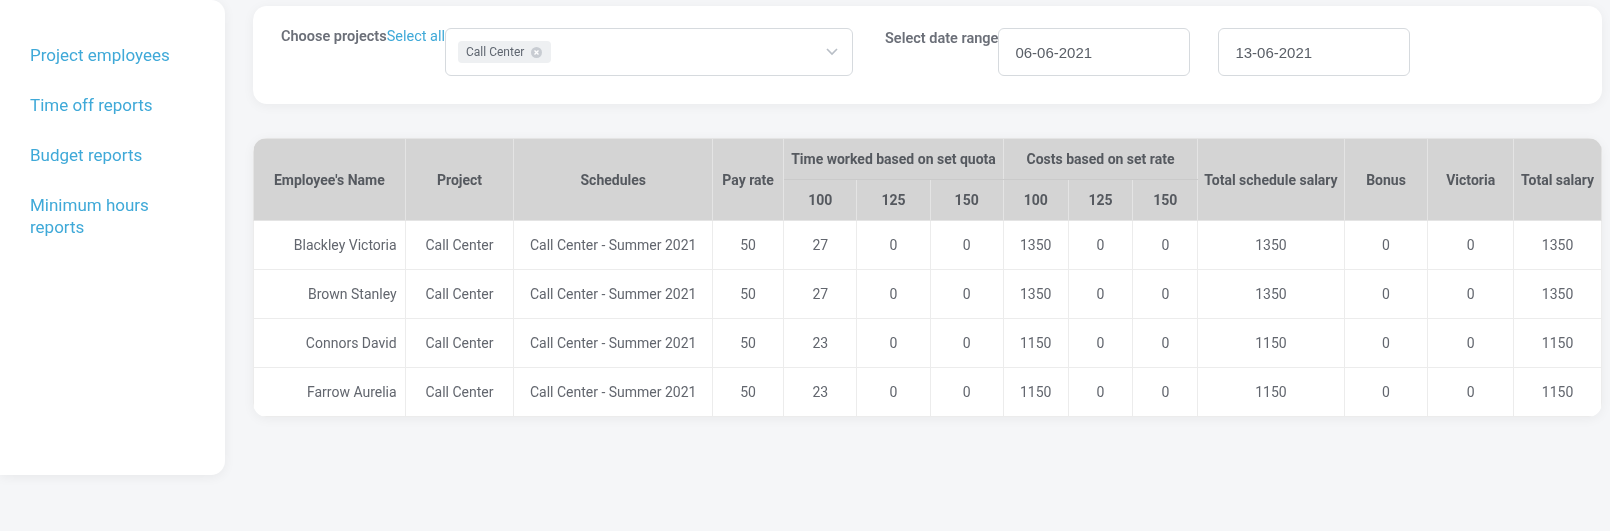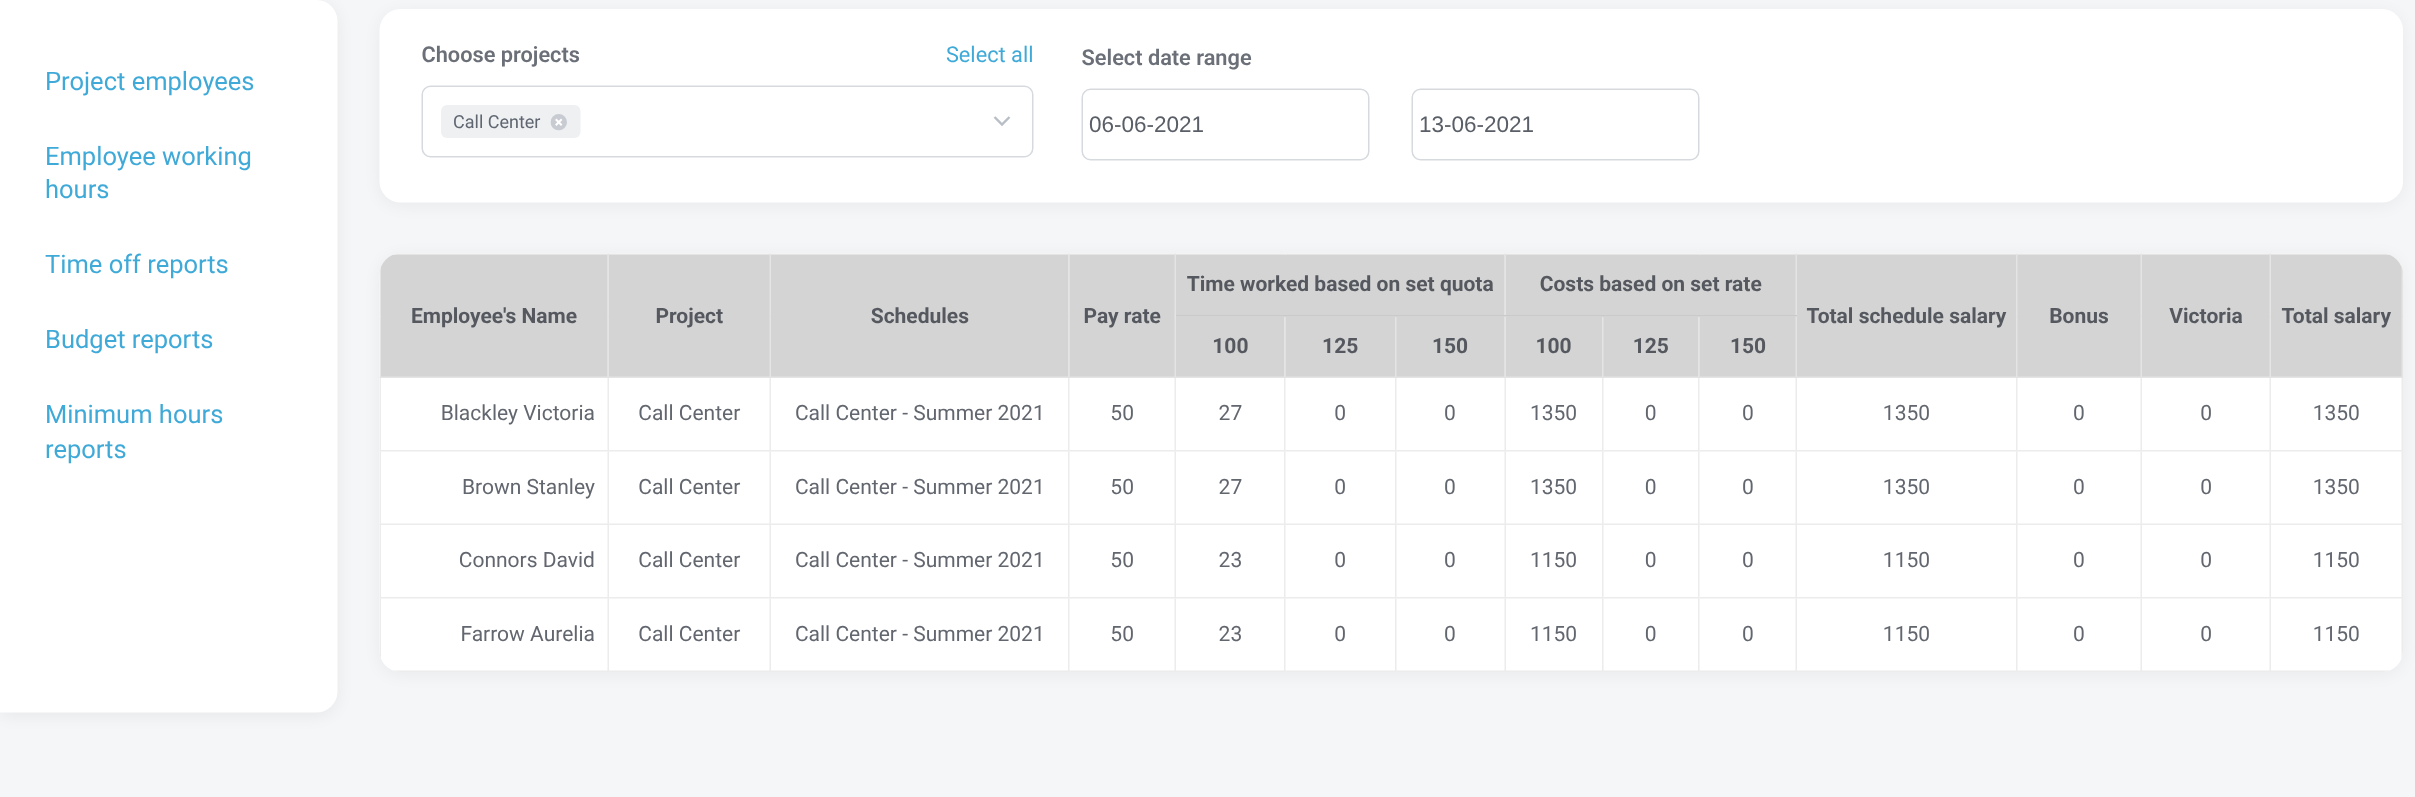--- a/index.html
+++ b/index.html
@@ -41,21 +41,21 @@
   .filters-card {
     background: #fff;
     border-radius: 14px;
     box-shadow: 0 2px 12px rgba(0,0,0,0.05);
     padding: 22px 28px 28px 28px;
     margin-right: 8px;
     margin-bottom: 34px;
     display: flex;
     gap: 32px;
   }
-  .filter-group { display: flex; flex-direction: column; }
+  .filter-group { display: flex; }
   .filter-header {
     display: flex;
     justify-content: space-between;
     align-items: baseline;
     margin-bottom: 12px;
   }
   .filter-label {
     color: #6b6f78;
     font-weight: 600;
     font-size: 14.5px;
@@ -98,21 +98,21 @@
     color: #b8bec6;
     font-size: 12px;
   }
   .date-label { margin-bottom: 12px; padding-top: 2px; }
   .date-inputs { display: flex; gap: 28px; }
   .date-input {
     width: 192px;
     height: 48px;
     border: 1px solid #d6dade;
     border-radius: 6px;
-    padding: 0 4px;
+    padding: 0 16px;
     font-size: 15px;
     color: #5a5f67;
     background: #fff;
     outline: none;
   }
   .table-card {
     background: #fff;
     border-radius: 14px;
     box-shadow: 0 2px 12px rgba(0,0,0,0.05);
     margin-right: 8px;
@@ -150,21 +150,20 @@
   col.c-total { width: 140px; }
   col.c-bonus { width: 80px; }
   col.c-pen { width: 82px; }
   col.c-salary { width: 84px; }
 </style>
 </head>
 <body>
 
 <div class="sidebar" id="sidebar">
     <div class="sidebar-item">Project employees</div>
-    <div class="sidebar-item">Employee working hours</div>
     <div class="sidebar-item">Time off reports</div>
     <div class="sidebar-item">Budget reports</div>
     <div class="sidebar-item">Minimum hours reports</div>
   </div>
 
 <div class="main">
 
   <div class="filters-card">
     <div class="filter-group">
       <div class="filter-header">

